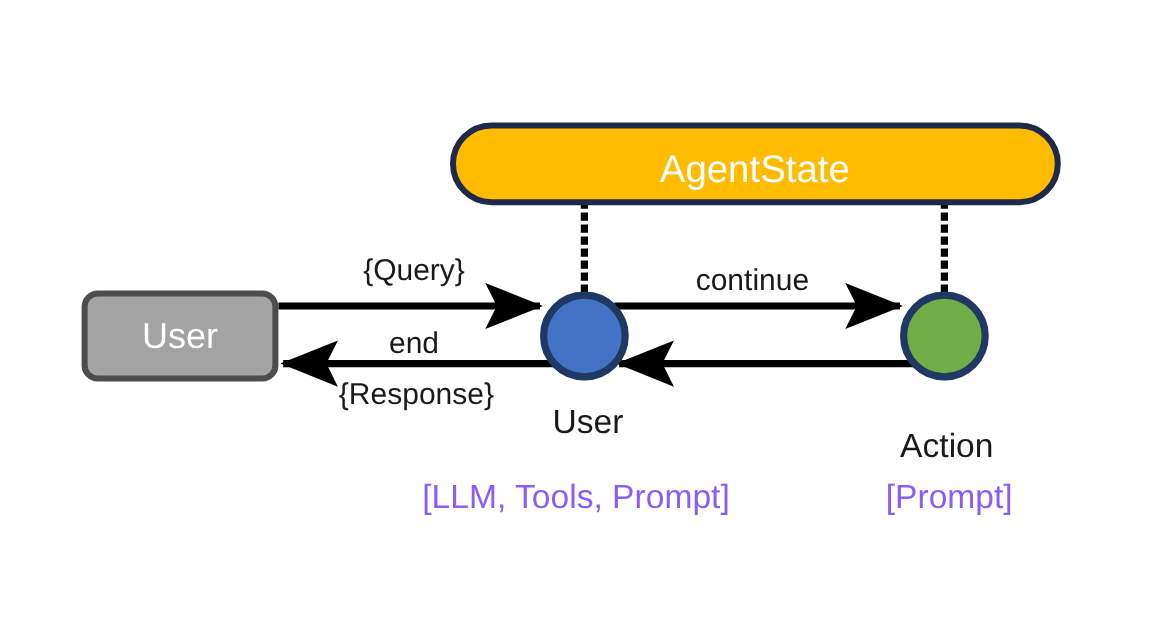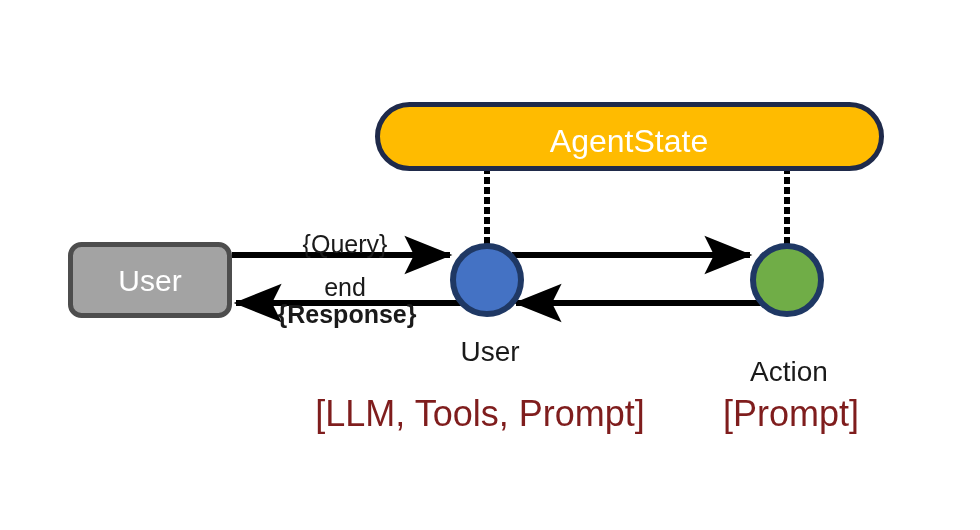--- a/index.html
+++ b/index.html
@@ -49,22 +49,22 @@
   }
   .state-title {
     font-size: 32px;
     color: #ffffff;
   }
   .node-caption {
     font-size: 28px;
     color: #1a1a1a;
   }
   .node-sub {
-    font-size: 36px;
-    color: #7f1d1d;
+    font-size: 28px;
+    color: #8b5cf6;
   }
   .edge-label {
     font-size: 25px;
     color: #1a1a1a;
   }
 </style>
 </head>
 <body>
 
 <div id="diagram-canvas">
@@ -102,20 +102,21 @@
   <div class="lbl lbl-center node-title-inner" style="left:150px; top:281px;">User</div>
 
   <div class="lbl lbl-center node-caption" style="left:490px; top:352px;">User</div>
 
   <div class="lbl lbl-center node-sub" style="left:480px; top:414px;">[LLM, Tools, Prompt]</div>
 
   <div class="lbl lbl-center node-caption" style="left:789px; top:352px;margin-top:20px;">Action</div>
 
   <div class="lbl lbl-center node-sub" style="left:791px; top:414px;">[Prompt]</div>
 
-  <div class="lbl lbl-center edge-label" style="left:345px; top:244px;">{Query}</div>
+  <div class="lbl lbl-center edge-label" style="left:345px; top:226px;">{Query}</div>
 
   <div class="lbl lbl-center edge-label" style="left:345px; top:287px;">end</div>
 
-  <div class="lbl lbl-center edge-label" style="left:347px; top:314px;font-weight:bold;">{Response}</div>
+  <div class="lbl lbl-center edge-label" style="left:347px; top:329px;">{Response}</div>
 
+  <div class="lbl lbl-center edge-label" style="left:627px; top:234px;">continue</div>
 
 </div>
 
 </body></html>

